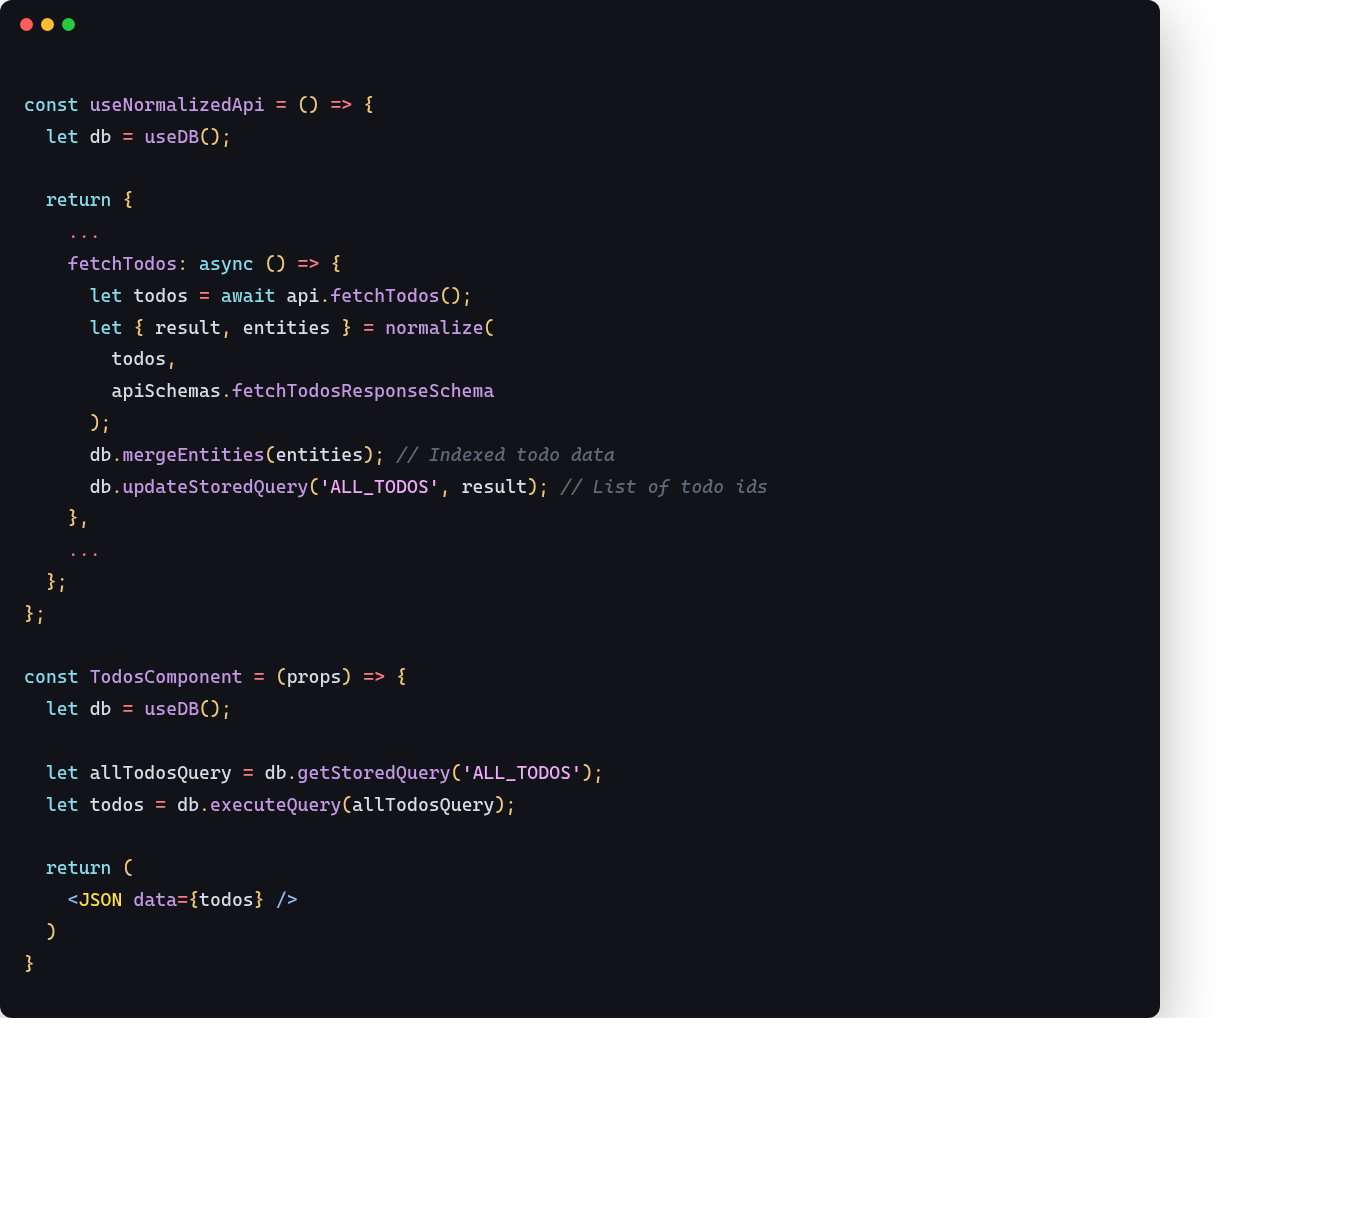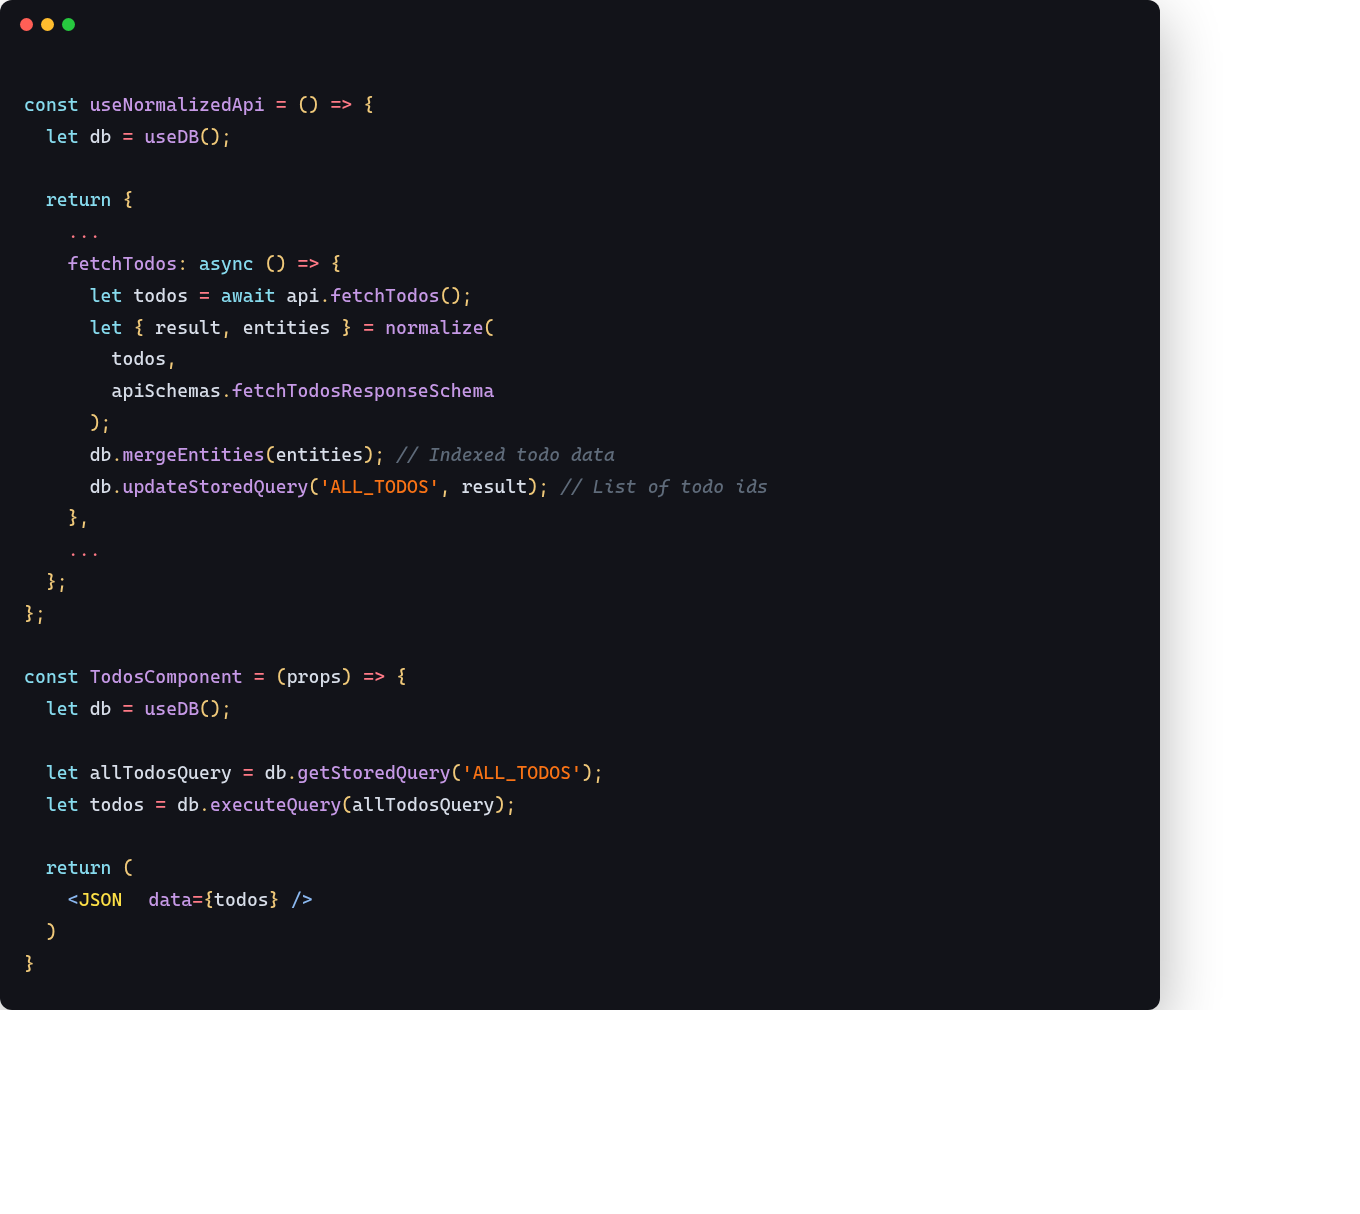--- a/index.html
+++ b/index.html
@@ -23,36 +23,36 @@
   }
   .dot {
     width: 13px;
     height: 13px;
     border-radius: 50%;
   }
   .dot.red { background: #ff5f56; }
   .dot.yellow { background: #ffbd2e; }
   .dot.green { background: #27c93f; }
   .code-area {
-    padding: 20px 24px 30px 24px;
+    padding: 20px 24px 38px 24px;
     font-size: 18.5px;
     line-height: 1.72;
     white-space: pre;
     color: #d8dee9;
     letter-spacing: 0.1px;
   }
   .kw   { color: #87dbee; }   
   .fn   { color: #c699e6; }   
   .id   { color: #d8dee9; }   
   .op   { color: #ff7a87; }   
   .pn   { color: #f0c97a; }   
-  .str  { color: #f97316; }   
+  .str  { color: #f0abfc; }   
   .cmt  { color: #5f6b7a; font-style: italic; }
   .tag  { color: #fde047; }   
-  .attr { color: #c699e6; margin-left: 15px; }   
+  .attr { color: #c699e6; }   
   .lt   { color: #8bb8f0; }   
 </style>
 </head>
 <body>
 
 <div class="window">
   <div class="titlebar">
     <div class="dot red"></div>
     <div class="dot yellow"></div>
     <div class="dot green"></div>

